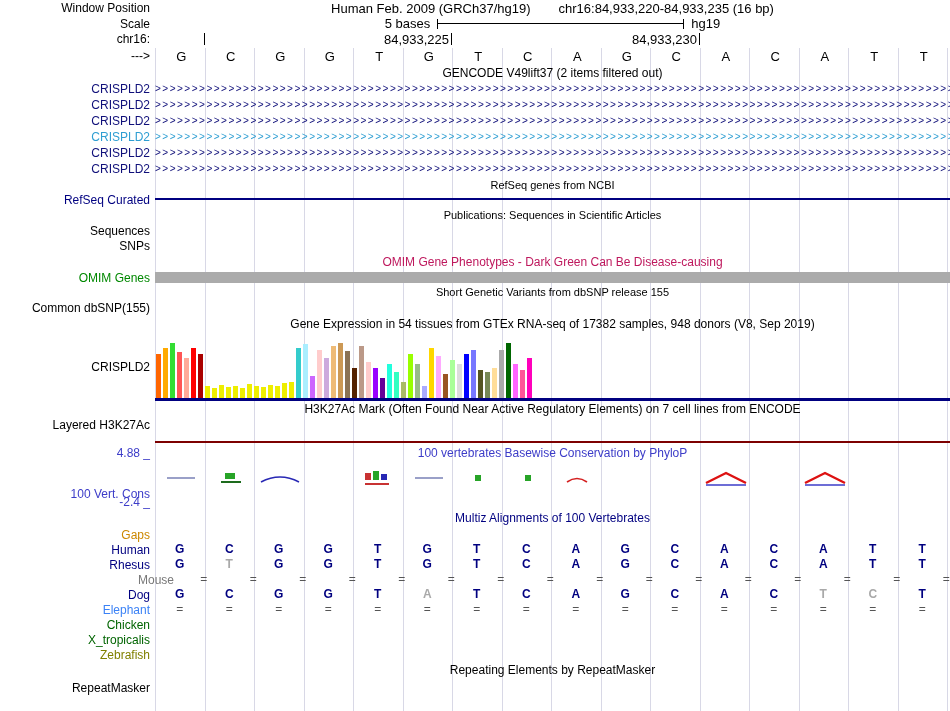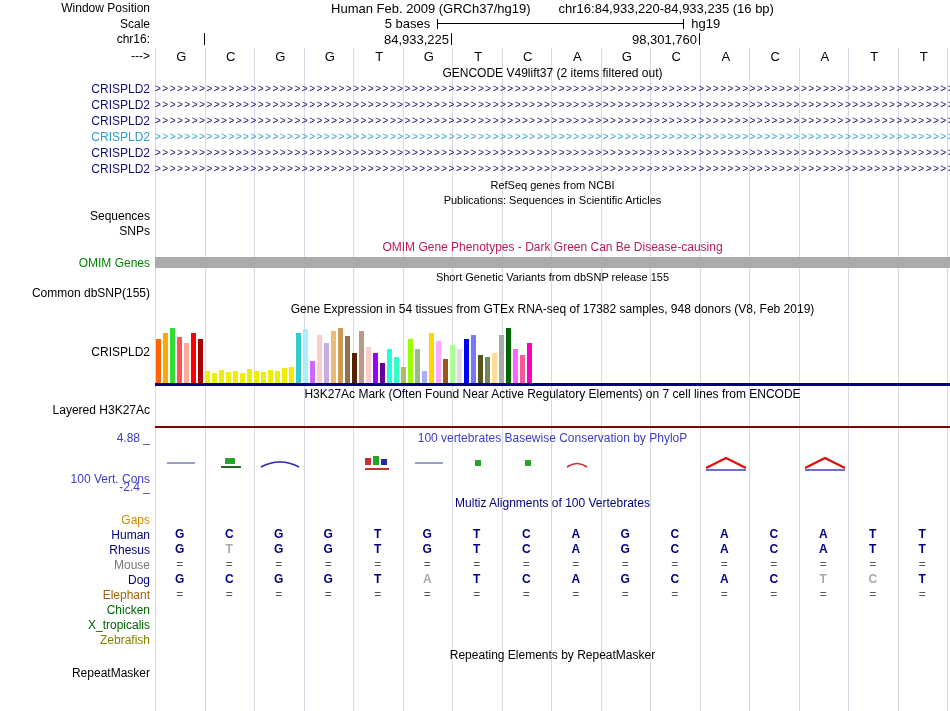--- a/index.html
+++ b/index.html
@@ -71,21 +71,21 @@
       <span>hg19</span>
     </div>
   </div>
 
   <div class="row" style="height:16px">
     <div class="lab">chr16:</div>
     <div class="main rel">
       <div class="tick" style="left:49px"></div>
       <div class="coord" style="width:294px">84,933,225</div>
       <div class="tick" style="left:296px"></div>
-      <div class="coord" style="width:542px">98,301,760</div>
+      <div class="coord" style="width:542px">84,933,230</div>
       <div class="tick" style="left:544px"></div>
     </div>
   </div>
 
   <div class="row" style="height:18px">
     <div class="lab">---&gt;</div>
     <div class="main">
         <span class="bcell">G</span>
         <span class="bcell">C</span>
         <span class="bcell">G</span>
@@ -137,20 +137,26 @@
         <div class="arrows" style="color: rgb(16, 16, 122);">&gt;&gt;&gt;&gt;&gt;&gt;&gt;&gt;&gt;&gt;&gt;&gt;&gt;&gt;&gt;&gt;&gt;&gt;&gt;&gt;&gt;&gt;&gt;&gt;&gt;&gt;&gt;&gt;&gt;&gt;&gt;&gt;&gt;&gt;&gt;&gt;&gt;&gt;&gt;&gt;&gt;&gt;&gt;&gt;&gt;&gt;&gt;&gt;&gt;&gt;&gt;&gt;&gt;&gt;&gt;&gt;&gt;&gt;&gt;&gt;&gt;&gt;&gt;&gt;&gt;&gt;&gt;&gt;&gt;&gt;&gt;&gt;&gt;&gt;&gt;&gt;&gt;&gt;&gt;&gt;&gt;&gt;&gt;&gt;&gt;&gt;&gt;&gt;&gt;&gt;&gt;&gt;&gt;&gt;&gt;&gt;&gt;&gt;&gt;&gt;&gt;&gt;&gt;&gt;&gt;&gt;&gt;&gt;&gt;&gt;&gt;&gt;&gt;&gt;&gt;&gt;&gt;&gt;&gt;&gt;&gt;&gt;&gt;&gt;&gt;&gt;&gt;&gt;&gt;&gt;&gt;&gt;&gt;&gt;&gt;&gt;&gt;&gt;&gt;&gt;&gt;&gt;&gt;&gt;&gt;&gt;&gt;&gt;&gt;&gt;&gt;&gt;&gt;&gt;&gt;&gt;&gt;&gt;&gt;&gt;&gt;&gt;&gt;&gt;&gt;&gt;&gt;&gt;&gt;&gt;&gt;&gt;&gt;&gt;&gt;&gt;&gt;&gt;&gt;&gt;&gt;&gt;&gt;&gt;&gt;&gt;&gt;&gt;&gt;&gt;&gt;&gt;&gt;&gt;&gt;&gt;&gt;&gt;&gt;&gt;&gt;&gt;&gt;&gt;&gt;&gt;&gt;&gt;&gt;&gt;&gt;&gt;&gt;&gt;&gt;&gt;&gt;&gt;&gt;&gt;&gt;&gt;&gt;&gt;&gt;&gt;&gt;&gt;&gt;&gt;&gt;&gt;&gt;&gt;&gt;&gt;&gt;&gt;&gt;&gt;&gt;&gt;&gt;&gt;&gt;&gt;&gt;&gt;&gt;&gt;&gt;&gt;&gt;&gt;&gt;&gt;&gt;&gt;&gt;&gt;&gt;&gt;&gt;&gt;&gt;&gt;&gt;&gt;&gt;&gt;&gt;&gt;&gt;&gt;&gt;&gt;&gt;&gt;&gt;&gt;&gt;&gt;&gt;&gt;&gt;&gt;&gt;&gt;&gt;&gt;&gt;&gt;&gt;&gt;&gt;&gt;&gt;&gt;&gt;&gt;</div>
       </div>
     </div>
 
   <div class="row" style="height:15px">
     <div class="lab"></div>
     <div class="main">
         <span class="t11">RefSeq genes from NCBI</span>
       </div>
   </div>
+  <div class="row" style="height:15px">
+    <div class="lab" style="color: rgb(0, 0, 128);">RefSeq Curated</div>
+    <div class="main rel">
+      <div class="hline" style="top: 6px; background: rgb(0, 0, 128);"></div>
+    </div>
+  </div>
 
   <div class="row" style="height:16px">
     <div class="lab"></div>
     <div class="main">
         <span class="t11">Publications: Sequences in Scientific Articles</span>
       </div>
   </div>
   <div class="row" style="height:15px">
     <div class="lab">Sequences</div>
     <div class="main"></div>
@@ -180,21 +186,21 @@
       </div>
   </div>
   <div class="row" style="height:15px">
     <div class="lab">Common dbSNP(155)</div>
     <div class="main"></div>
   </div>
 
   <div class="row" style="height:17px">
     <div class="lab"></div>
     <div class="main">
-        <span class="t12">Gene Expression in 54 tissues from GTEx RNA-seq of 17382 samples, 948 donors (V8, Feb 2019)</span>
+        <span class="t12">Gene Expression in 54 tissues from GTEx RNA-seq of 17382 samples, 948 donors (V8, Sep 2019)</span>
       </div>
   </div>
   <div class="row" style="height:69px">
     <div class="lab">CRISPLD2</div>
     <div class="main rel">
       <div class="gbars">
           <div class="bar" style="background: rgb(255, 102, 0); height: 44px;"></div>
           <div class="bar" style="background: rgb(255, 170, 0); height: 50px;"></div>
           <div class="bar" style="background: rgb(51, 221, 51); height: 55px;"></div>
           <div class="bar" style="background: rgb(255, 85, 85); height: 46px;"></div>
@@ -411,21 +417,21 @@
           <span class="scell" style="color: rgb(0, 0, 128); font-weight: 700;">A</span>
           <span class="scell" style="color: rgb(0, 0, 128); font-weight: 700;">G</span>
           <span class="scell" style="color: rgb(0, 0, 128); font-weight: 700;">C</span>
           <span class="scell" style="color: rgb(0, 0, 128); font-weight: 700;">A</span>
           <span class="scell" style="color: rgb(0, 0, 128); font-weight: 700;">C</span>
           <span class="scell" style="color: rgb(0, 0, 128); font-weight: 700;">A</span>
           <span class="scell" style="color: rgb(0, 0, 128); font-weight: 700;">T</span>
           <span class="scell" style="color: rgb(0, 0, 128); font-weight: 700;">T</span>
         </div>
       </div>
-      <div class="row" style="height: 15px;">
+      <div class="row" style="height: 15px; padding-left: 24px;">
         <div class="lab" style="color: rgb(120, 120, 120);">Mouse</div>
         <div class="srow">
           <span class="scell" style="color: rgb(85, 85, 85); font-weight: 400;">=</span>
           <span class="scell" style="color: rgb(85, 85, 85); font-weight: 400;">=</span>
           <span class="scell" style="color: rgb(85, 85, 85); font-weight: 400;">=</span>
           <span class="scell" style="color: rgb(85, 85, 85); font-weight: 400;">=</span>
           <span class="scell" style="color: rgb(85, 85, 85); font-weight: 400;">=</span>
           <span class="scell" style="color: rgb(85, 85, 85); font-weight: 400;">=</span>
           <span class="scell" style="color: rgb(85, 85, 85); font-weight: 400;">=</span>
           <span class="scell" style="color: rgb(85, 85, 85); font-weight: 400;">=</span>
@@ -454,21 +460,21 @@
           <span class="scell" style="color: rgb(0, 0, 128); font-weight: 700;">G</span>
           <span class="scell" style="color: rgb(0, 0, 128); font-weight: 700;">C</span>
           <span class="scell" style="color: rgb(0, 0, 128); font-weight: 700;">A</span>
           <span class="scell" style="color: rgb(0, 0, 128); font-weight: 700;">C</span>
           <span class="scell" style="color: rgb(169, 169, 169); font-weight: 700;">T</span>
           <span class="scell" style="color: rgb(169, 169, 169); font-weight: 700;">C</span>
           <span class="scell" style="color: rgb(0, 0, 128); font-weight: 700;">T</span>
         </div>
       </div>
       <div class="row" style="height: 15px;">
-        <div class="lab" style="color: #a16207;">Elephant</div>
+        <div class="lab" style="color: #3b82f6;">Elephant</div>
         <div class="srow">
           <span class="scell" style="color: rgb(85, 85, 85); font-weight: 400;">=</span>
           <span class="scell" style="color: rgb(85, 85, 85); font-weight: 400;">=</span>
           <span class="scell" style="color: rgb(85, 85, 85); font-weight: 400;">=</span>
           <span class="scell" style="color: rgb(85, 85, 85); font-weight: 400;">=</span>
           <span class="scell" style="color: rgb(85, 85, 85); font-weight: 400;">=</span>
           <span class="scell" style="color: rgb(85, 85, 85); font-weight: 400;">=</span>
           <span class="scell" style="color: rgb(85, 85, 85); font-weight: 400;">=</span>
           <span class="scell" style="color: rgb(85, 85, 85); font-weight: 400;">=</span>
           <span class="scell" style="color: rgb(85, 85, 85); font-weight: 400;">=</span>

